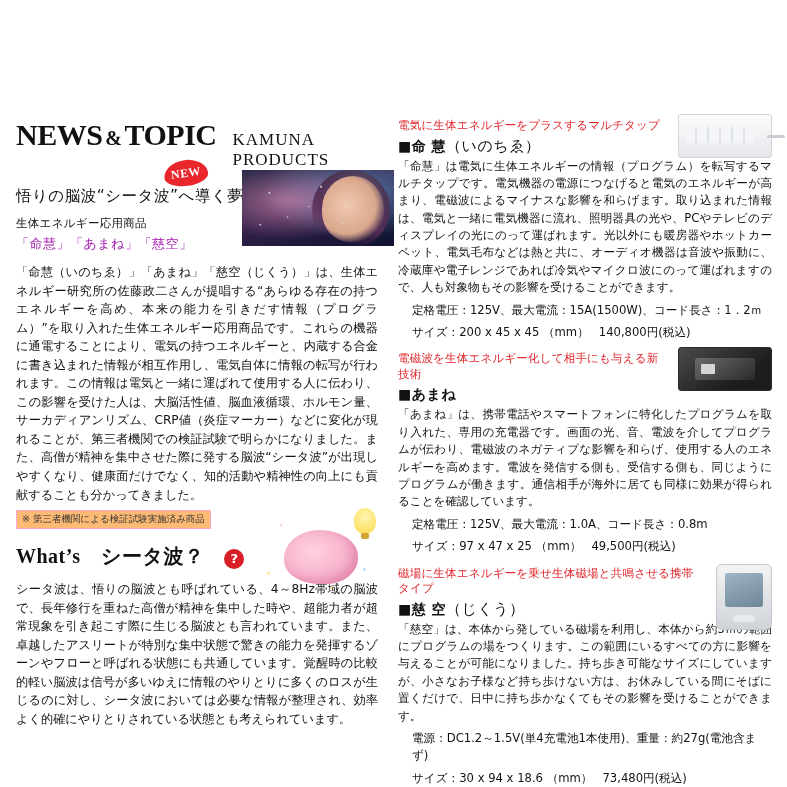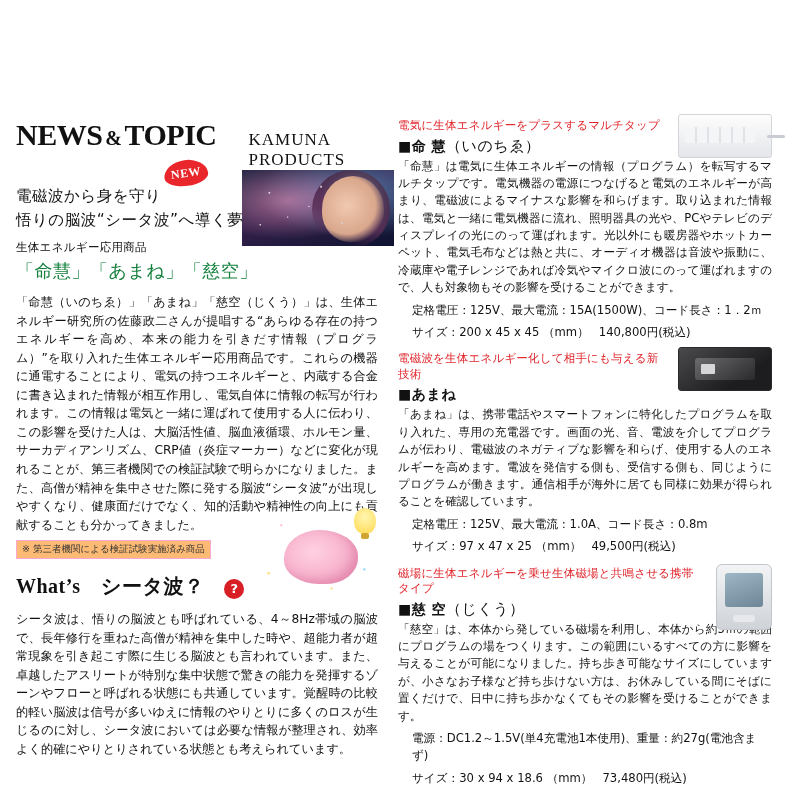--- a/index.html
+++ b/index.html
@@ -22,21 +22,21 @@
     font-size:30px;
     letter-spacing:-0.5px;
     color:#111;
     display:flex;
     align-items:baseline;
     gap:0px;
   }
   .newstopic .amp{font-size:20px;margin:0 3px;}
   .kamuna{
     font-family:"Liberation Serif","DejaVu Serif",serif;
-    font-size:17px;letter-spacing:1px;margin-left:32px;color:#111;font-weight:normal;
+    font-size:17px;letter-spacing:1px;margin-left:16px;color:#111;font-weight:normal;
   }
 
   .headline{
     margin-top:14px;
     font-size:15.5px;
     line-height:1.55;
     color:#111;
     letter-spacing:0.5px;
   }
 
@@ -90,21 +90,21 @@
       radial-gradient(circle 1.6px at 52% 22%, #fff, transparent),
       radial-gradient(circle 1.2px at 66% 70%, #cfe8ff, transparent),
       radial-gradient(circle 1.3px at 12% 72%, #fff, transparent),
       radial-gradient(circle 1.1px at 44% 48%, #fff, transparent);
   }
 
   .subtitle-small{
     margin-top:8px;font-size:11.5px;color:#111;letter-spacing:.3px;
   }
   .prodnames{
-    margin-top:4px;font-size:18px;letter-spacing:.5px;color:#15803d;
+    margin-top:4px;font-size:13px;letter-spacing:.5px;color:#a21caf;
   }
 
   .bodytext{
     margin-top:10px;
     font-size:12.2px;
     line-height:1.52;
     text-align:justify;
     color:#111;
   }
 
@@ -227,21 +227,20 @@
   <div class="left">
 
     <div class="newstopic">
       <span>NEWS</span>
         <span class="amp">&amp;</span>
         <span>TOPIC</span>
       <span class="kamuna">KAMUNA PRODUCTS</span>
     </div>
 
     <div class="headline">
-      <div>電磁波から身を守り</div>
       <div>悟りの脳波“シータ波”へ導く夢のテクノロジー</div>
     </div>
 
     <div class="newbadge">
       <div class="burst"></div>
       <div class="txt">NEW</div>
     </div>
 
     <div class="heroimg">
       <div class="hair"></div>

